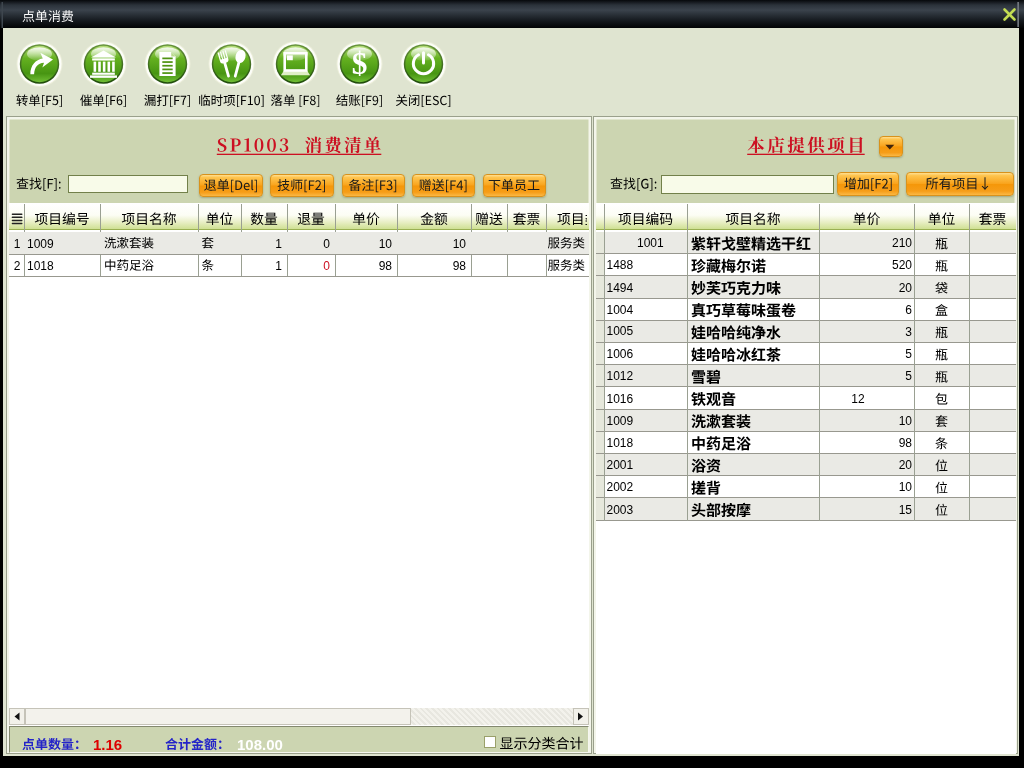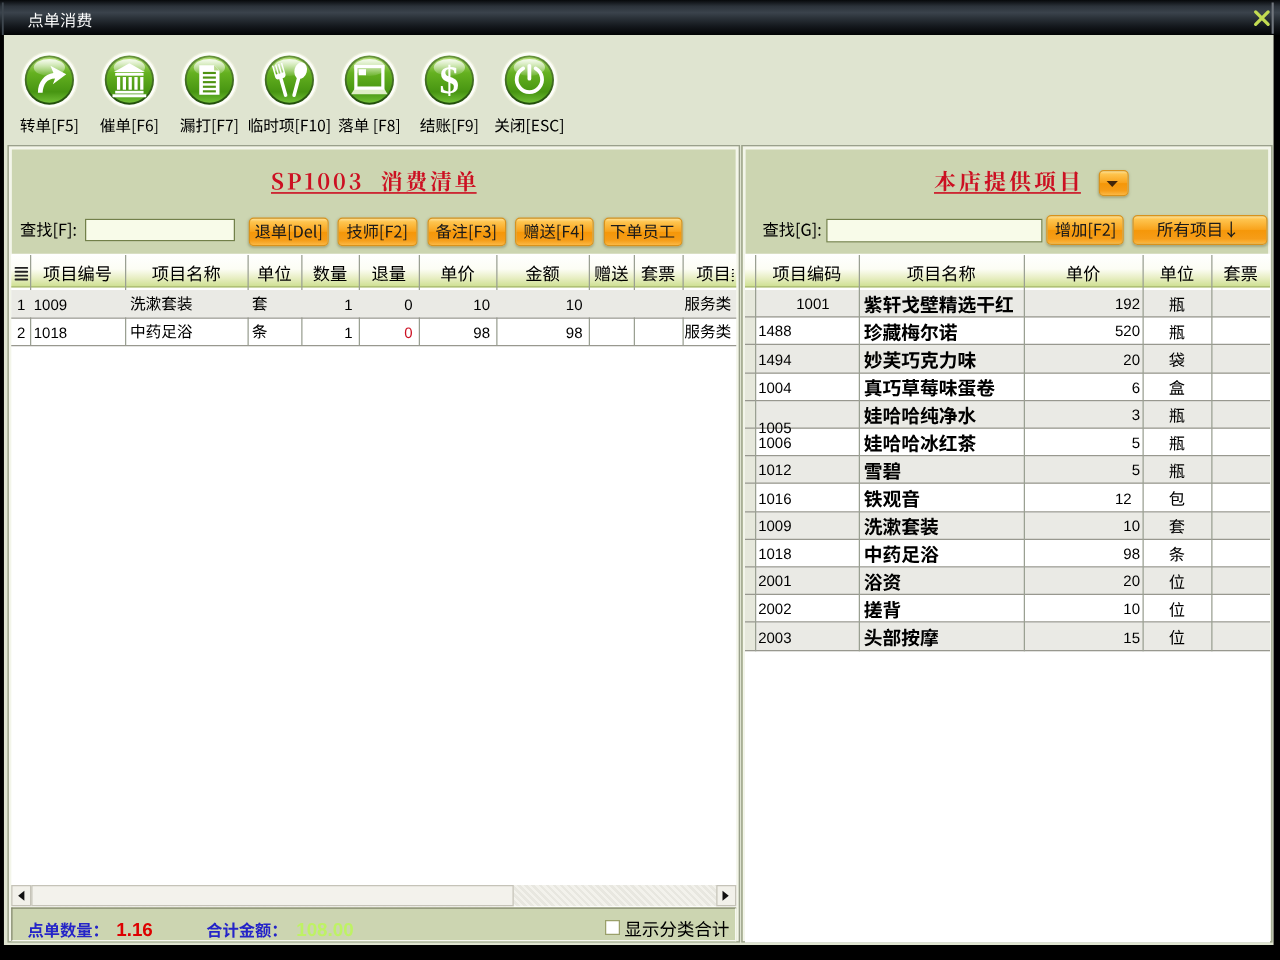--- a/index.html
+++ b/index.html
@@ -46,21 +46,21 @@
 <div style="position:absolute;font:12px 'Liberation Sans',sans-serif;color:#000;width:60px;left:222px;top:258.8px;text-align:right;color:#000">1</div>
 <div style="position:absolute;font:12px 'Liberation Sans',sans-serif;color:#000;width:60px;left:270px;top:258.8px;text-align:right;color:#cc1022">0</div>
 <div style="position:absolute;font:12px 'Liberation Sans',sans-serif;color:#000;width:60px;left:332px;top:258.8px;text-align:right;color:#000">98</div>
 <div style="position:absolute;font:12px 'Liberation Sans',sans-serif;color:#000;width:60px;left:406px;top:258.8px;text-align:right;color:#000">98</div>
 <div style="position:absolute;left:9px;top:708px;width:580px;height:17px;background:repeating-linear-gradient(45deg,#f3f2ec 0 2px,#e8e7e0 2px 4px);"></div>
 <div style="position:absolute;left:9px;top:708px;width:16px;height:17px;background:#f2f1ea;border:1px solid #c5c3b8;"></div>
 <div style="position:absolute;left:572.5px;top:708px;width:16.5px;height:17px;background:#f2f1ea;border:1px solid #c5c3b8;"></div>
 <div style="position:absolute;left:25px;top:708px;width:386px;height:17px;background:#f3f2ec;border:1px solid #c5c3b8;"></div>
 <div style="position:absolute;left:9px;top:726px;width:580px;height:27px;background:#ccd5b1;border:1px solid;border-color:#83886f #f6f7ef #f6f7ef #83886f;"></div>
 <div style="position:absolute;font:bold 15px 'Liberation Sans',sans-serif;color:#dd0000;left:93px;top:736px;">1.16</div>
-<div style="position:absolute;font:bold 15px 'Liberation Sans',sans-serif;color:#bef264;left:237px;top:736px;">108.00</div>
+<div style="position:absolute;font:bold 15px 'Liberation Sans',sans-serif;color:#ffffff;left:237px;top:736px;">108.00</div>
 <div style="position:absolute;left:484px;top:736px;width:12px;height:12px;background:#fff;border:1px solid #9aa06a;"></div>
 <div style="position:absolute;left:596px;top:203px;width:420px;height:551px;background:#fff;"></div>
 <div style="position:absolute;left:596px;top:204px;width:420px;height:26px;background:linear-gradient(180deg,#ffffff 0%,#fcfdf4 45%,#e9efc6 72%,#cfe093 100%);border-bottom:1px solid #9ab052;"></div>
 <div style="position:absolute;left:596px;top:232px;width:8px;height:288.6px;background:#e6e8dc;"></div>
 <div style="position:absolute;left:604px;top:232px;width:412px;height:22.2px;background:#eaeae5;"></div>
 <div style="position:absolute;left:604px;top:276.4px;width:412px;height:22.2px;background:#eaeae5;"></div>
 <div style="position:absolute;left:604px;top:320.8px;width:412px;height:22.2px;background:#eaeae5;"></div>
 <div style="position:absolute;left:604px;top:365.2px;width:412px;height:22.2px;background:#eaeae5;"></div>
 <div style="position:absolute;left:604px;top:409.6px;width:412px;height:22.2px;background:#eaeae5;"></div>
 <div style="position:absolute;left:604px;top:454px;width:412px;height:22.2px;background:#eaeae5;"></div>
@@ -77,35 +77,35 @@
 <div style="position:absolute;left:596px;top:453px;width:420px;height:1px;background:#98988f;"></div>
 <div style="position:absolute;left:596px;top:475.2px;width:420px;height:1px;background:#98988f;"></div>
 <div style="position:absolute;left:596px;top:497.4px;width:420px;height:1px;background:#98988f;"></div>
 <div style="position:absolute;left:596px;top:519.6px;width:420px;height:1px;background:#98988f;"></div>
 <div style="position:absolute;left:604px;top:204px;width:1px;height:316.6px;background:#9aa092;"></div>
 <div style="position:absolute;left:687px;top:204px;width:1px;height:316.6px;background:#9aa092;"></div>
 <div style="position:absolute;left:819px;top:204px;width:1px;height:316.6px;background:#9aa092;"></div>
 <div style="position:absolute;left:914px;top:204px;width:1px;height:316.6px;background:#9aa092;"></div>
 <div style="position:absolute;left:969px;top:204px;width:1px;height:316.6px;background:#9aa092;"></div>
 <div style="position:absolute;font:12px 'Liberation Sans',sans-serif;color:#000;left:637px;top:236.1px;color:#000">1001</div>
-<div style="position:absolute;font:12px 'Liberation Sans',sans-serif;color:#000;width:60px;left:852px;top:236.1px;text-align:right;color:#000">192</div>
+<div style="position:absolute;font:12px 'Liberation Sans',sans-serif;color:#000;width:60px;left:852px;top:236.1px;text-align:right;color:#000">210</div>
 <div style="position:absolute;font:12px 'Liberation Sans',sans-serif;color:#000;left:606.5px;top:258.3px;color:#000">1488</div>
 <div style="position:absolute;font:12px 'Liberation Sans',sans-serif;color:#000;width:60px;left:852px;top:258.3px;text-align:right;color:#000">520</div>
 <div style="position:absolute;font:12px 'Liberation Sans',sans-serif;color:#000;left:606.5px;top:280.5px;color:#000">1494</div>
 <div style="position:absolute;font:12px 'Liberation Sans',sans-serif;color:#000;width:60px;left:852px;top:280.5px;text-align:right;color:#000">20</div>
 <div style="position:absolute;font:12px 'Liberation Sans',sans-serif;color:#000;left:606.5px;top:302.7px;color:#000">1004</div>
 <div style="position:absolute;font:12px 'Liberation Sans',sans-serif;color:#000;width:60px;left:852px;top:302.7px;text-align:right;color:#000">6</div>
-<div style="position:absolute;font:12px 'Liberation Sans',sans-serif;color:#000;left:606.5px;top:335px;color:#000">1005</div>
+<div style="position:absolute;font:12px 'Liberation Sans',sans-serif;color:#000;left:606.5px;top:324px;color:#000">1005</div>
 <div style="position:absolute;font:12px 'Liberation Sans',sans-serif;color:#000;width:60px;left:852px;top:324.9px;text-align:right;color:#000">3</div>
 <div style="position:absolute;font:12px 'Liberation Sans',sans-serif;color:#000;left:606.5px;top:347.1px;color:#000">1006</div>
 <div style="position:absolute;font:12px 'Liberation Sans',sans-serif;color:#000;width:60px;left:852px;top:347.1px;text-align:right;color:#000">5</div>
 <div style="position:absolute;font:12px 'Liberation Sans',sans-serif;color:#000;left:606.5px;top:369.3px;color:#000">1012</div>
 <div style="position:absolute;font:12px 'Liberation Sans',sans-serif;color:#000;width:60px;left:852px;top:369.3px;text-align:right;color:#000">5</div>
 <div style="position:absolute;font:12px 'Liberation Sans',sans-serif;color:#000;left:606.5px;top:391.5px;color:#000">1016</div>
-<div style="position:absolute;font:12px 'Liberation Sans',sans-serif;color:#000;width:60px;left:892px;top:391.5px;text-align:left;color:#000">12</div>
+<div style="position:absolute;font:12px 'Liberation Sans',sans-serif;color:#000;width:60px;left:828px;top:391.5px;text-align:center;color:#000">12</div>
 <div style="position:absolute;font:12px 'Liberation Sans',sans-serif;color:#000;left:606.5px;top:413.7px;color:#000">1009</div>
 <div style="position:absolute;font:12px 'Liberation Sans',sans-serif;color:#000;width:60px;left:852px;top:413.7px;text-align:right;color:#000">10</div>
 <div style="position:absolute;font:12px 'Liberation Sans',sans-serif;color:#000;left:606.5px;top:435.9px;color:#000">1018</div>
 <div style="position:absolute;font:12px 'Liberation Sans',sans-serif;color:#000;width:60px;left:852px;top:435.9px;text-align:right;color:#000">98</div>
 <div style="position:absolute;font:12px 'Liberation Sans',sans-serif;color:#000;left:606.5px;top:458.1px;color:#000">2001</div>
 <div style="position:absolute;font:12px 'Liberation Sans',sans-serif;color:#000;width:60px;left:852px;top:458.1px;text-align:right;color:#000">20</div>
 <div style="position:absolute;font:12px 'Liberation Sans',sans-serif;color:#000;left:606.5px;top:480.3px;color:#000">2002</div>
 <div style="position:absolute;font:12px 'Liberation Sans',sans-serif;color:#000;width:60px;left:852px;top:480.3px;text-align:right;color:#000">10</div>
 <div style="position:absolute;font:12px 'Liberation Sans',sans-serif;color:#000;left:606.5px;top:502.5px;color:#000">2003</div>
 <div style="position:absolute;font:12px 'Liberation Sans',sans-serif;color:#000;width:60px;left:852px;top:502.5px;text-align:right;color:#000">15</div>

